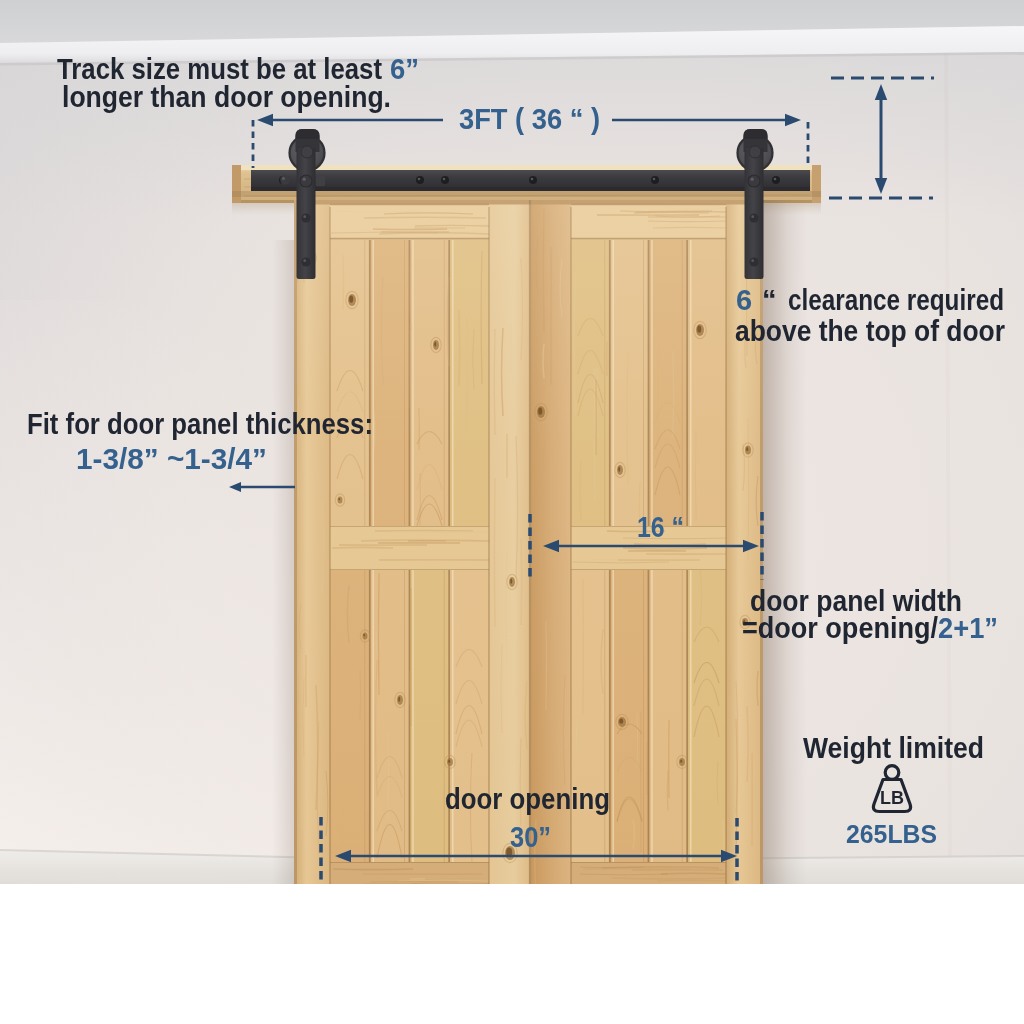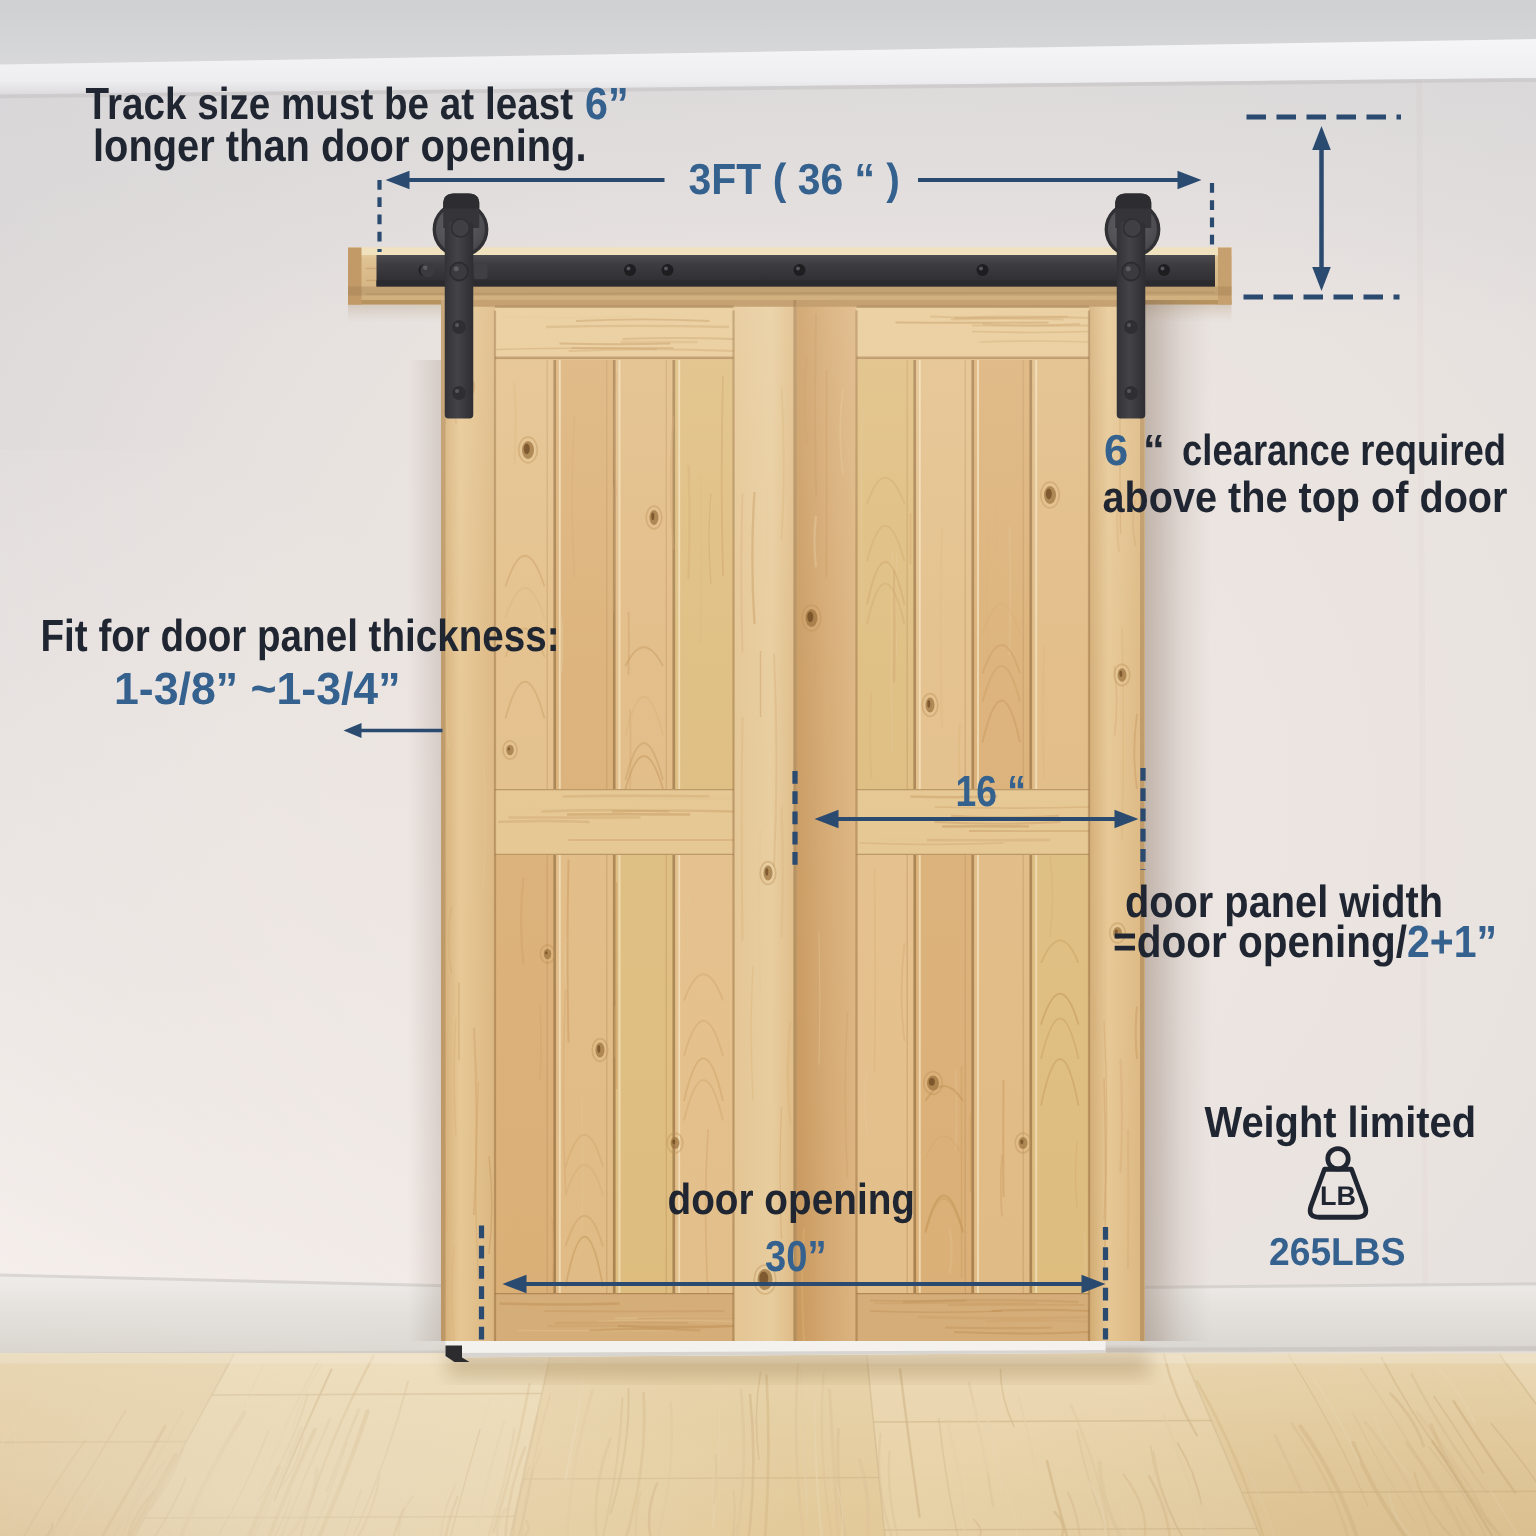--- a/index.html
+++ b/index.html
@@ -1,17 +1,17 @@
 <!DOCTYPE html>
 <html><head>
 <meta charset="utf-8">
 <title>Sliding Barn Door Hardware Guide</title>
 <style>
 html,body{margin:0;padding:0;background:#fff;}
-#stage{position:relative;width:1024px;height:1024px;overflow:hidden;font-family:"Liberation Sans",sans-serif;}
+#stage{position:relative;width:1024px;height:884px;overflow:hidden;font-family:"Liberation Sans",sans-serif;}
 </style>
 </head>
 <body>
 <div id="stage">
 <svg width="1024" height="1024" viewBox="0 0 1024 1024" font-family="Liberation Sans, sans-serif">
 <defs>
 <radialGradient id="wallR" cx="0.60" cy="0.52" r="0.78">
  <stop offset="0" stop-color="#eee6e2"></stop>
           <stop offset="0.55" stop-color="#e9e3e0"></stop>
           <stop offset="1" stop-color="#dad7d8"></stop>

